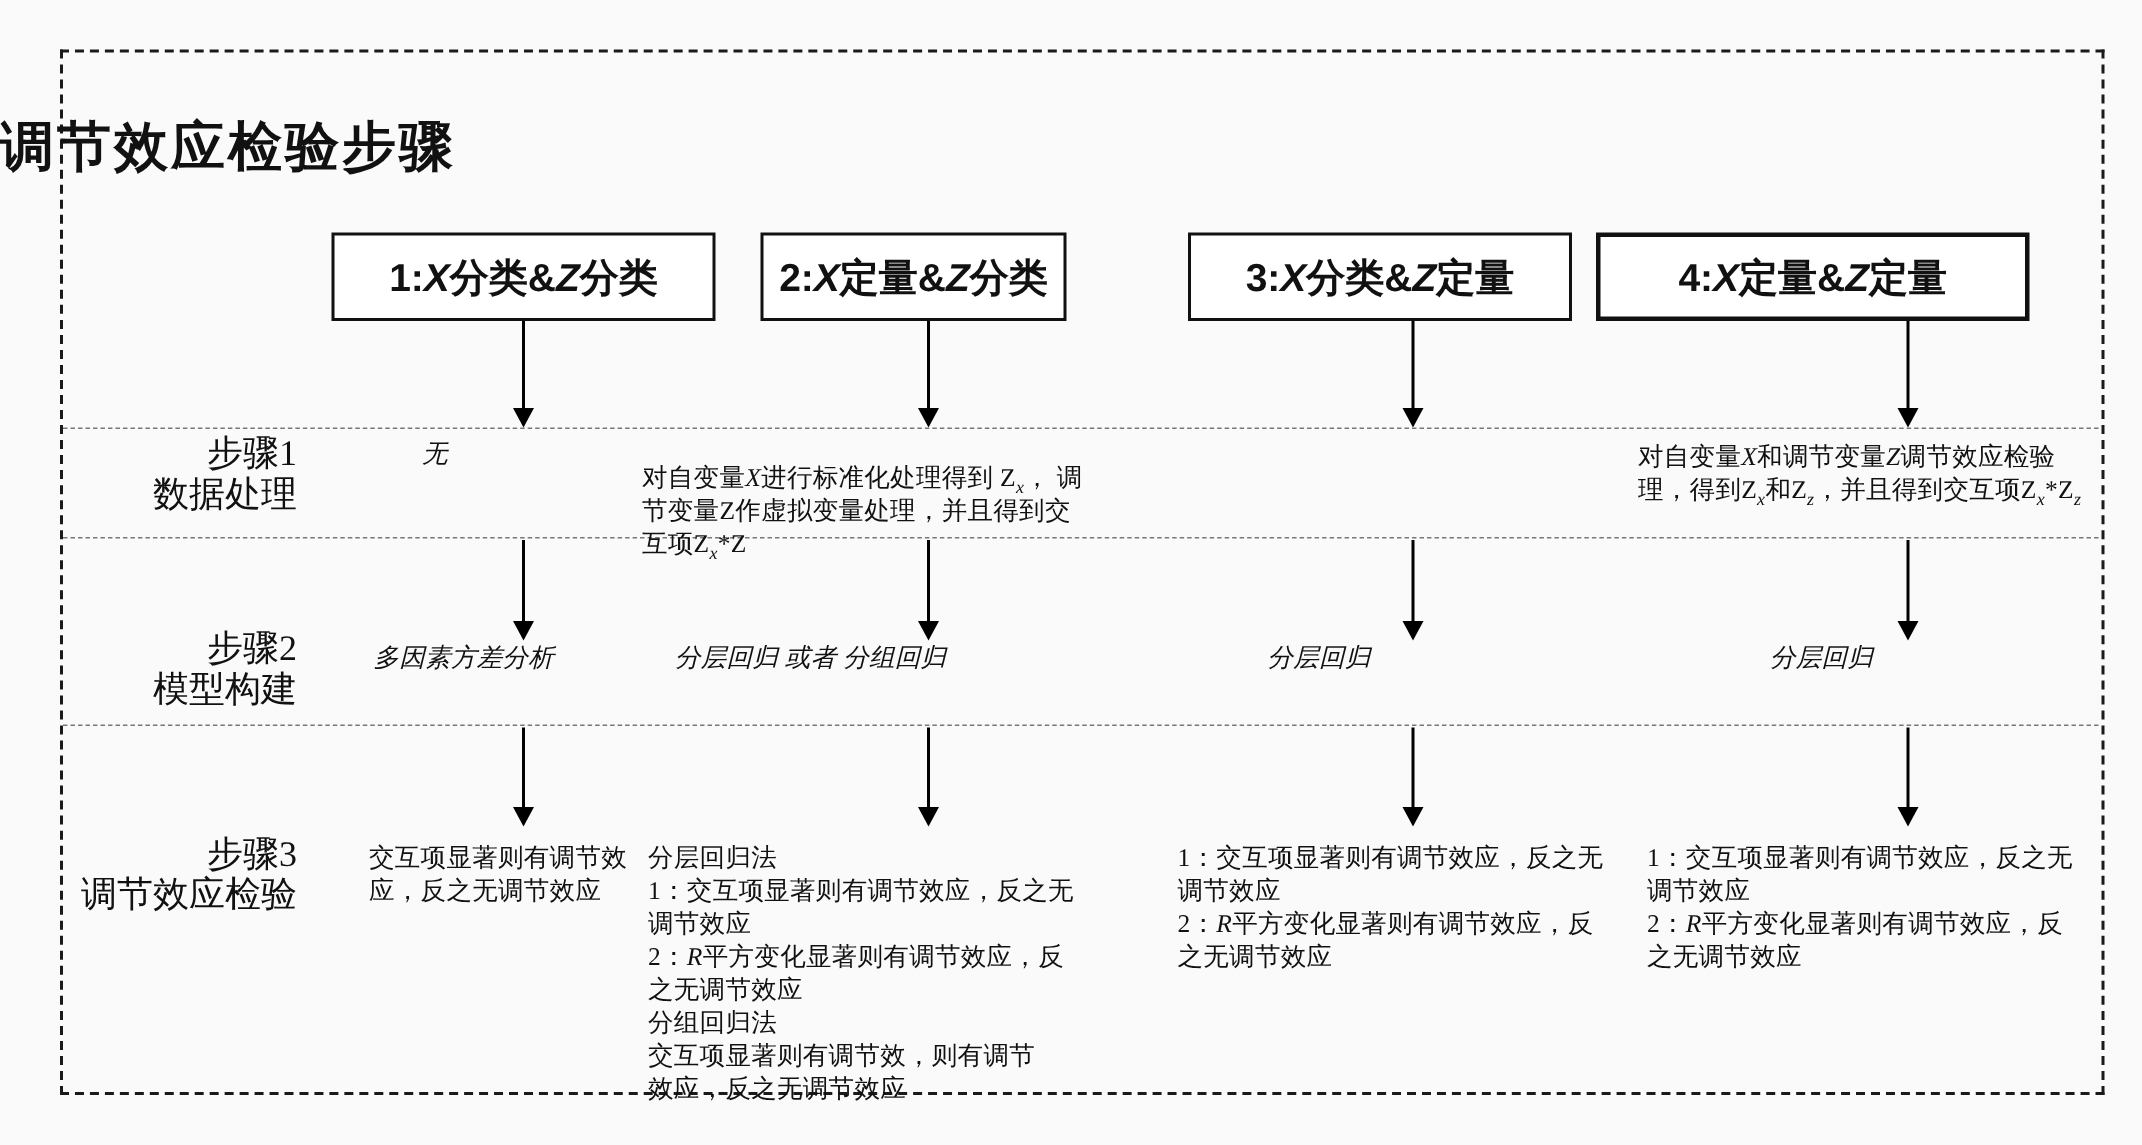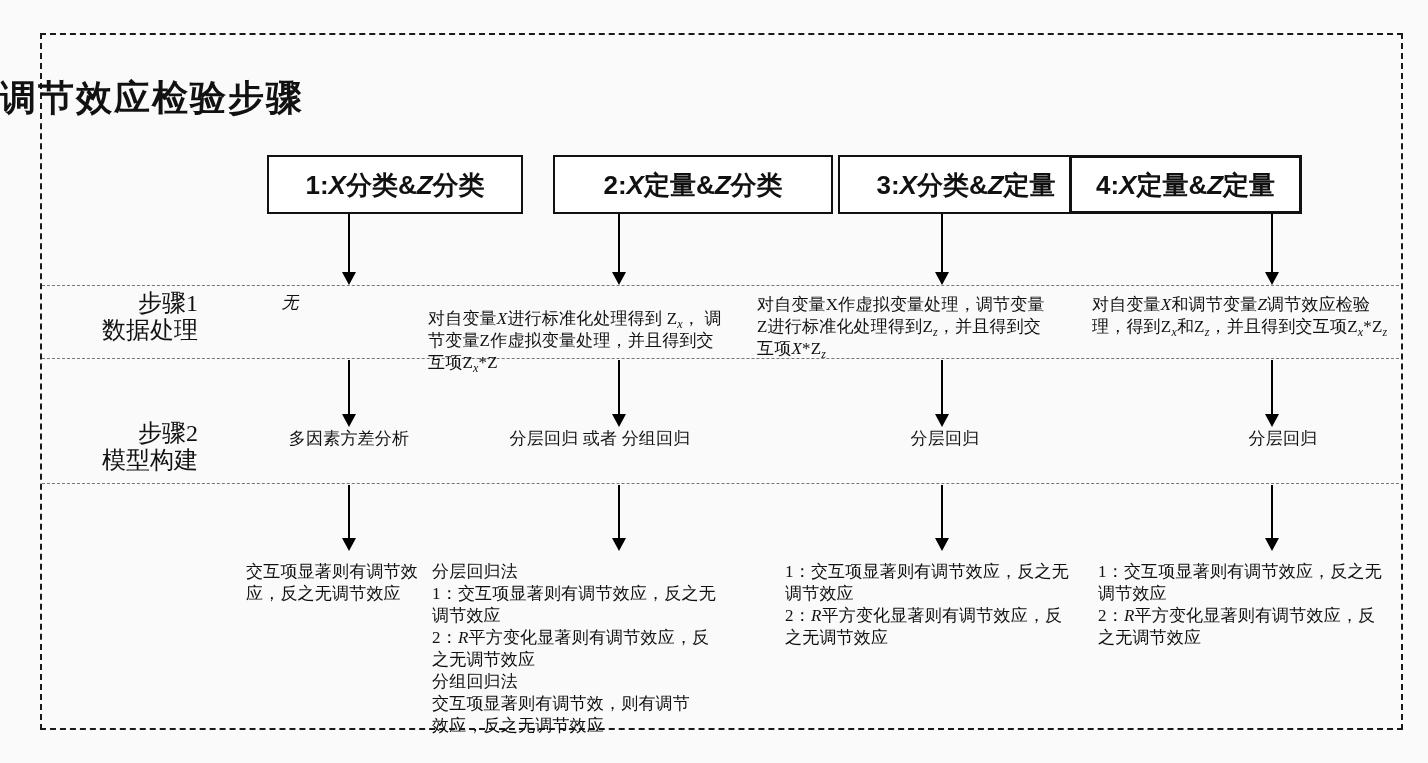--- a/index.html
+++ b/index.html
@@ -5,29 +5,29 @@
   html,body{margin:0;padding:0;background:#fafafa;}
   .canvas{position:relative;width:1428px;height:763px;background:#fafafa;overflow:hidden;
           font-family:"Liberation Serif","DejaVu Serif",serif;color:#111;}
   .obox{position:absolute;left:40px;top:33px;width:1359px;height:693px;
         border:2px dashed #1a1a1a;background:transparent;}
   .sep{position:absolute;left:42px;width:1357px;height:0;border-top:1px dashed #777;}
   .title{position:absolute;left:0;right:0;top:74px;
          font-size:36px;font-weight:bold;letter-spacing:2px;line-height:48px;}
   .hbox{position:absolute;top:155px;height:59px;box-sizing:border-box;background:#fff;
         border:2px solid #111;display:flex;align-items:center;justify-content:center;
-        font-family:"Liberation Sans","DejaVu Sans",sans-serif;font-weight:bold;font-size:26px;margin-left:46px;}
+        font-family:"Liberation Sans","DejaVu Sans",sans-serif;font-weight:bold;font-size:26px;}
   .hbox .tline{line-height:1;}
   .astem{position:absolute;width:2px;background:#000;}
   .ahead{position:absolute;width:0;height:0;border-left:7px solid transparent;
          border-right:7px solid transparent;border-top:13px solid #000;}
   .rlabel{position:absolute;left:40px;width:158px;text-align:right;
           font-size:24px;line-height:27px;}
   .cell{position:absolute;font-size:17px;line-height:22px;letter-spacing:0.2px;}
-  .cellc{position:absolute;font-size:17px;line-height:22px;text-align:center;letter-spacing:0.2px;}
+  .cellc{position:absolute;font-size:17px;line-height:22px;text-align:left;letter-spacing:0.2px;font-style:italic;}
   .tline.b{font-weight:normal;}
   .vi{font-style:italic;}
   sub.vs{font-size:12px;font-style:italic;line-height:0;}
   .noneval{font-style:italic;}
 </style>
 </head>
 <body>
 
 <div class="canvas">
 
@@ -35,27 +35,27 @@
 
   <div class="sep" style="top:285px"></div>
   <div class="sep" style="top:358px"></div>
   <div class="sep" style="top:483px"></div>
 
   <div class="title">调节效应检验步骤</div>
 
   <div class="hbox" style="left:221px;width:256px">
       <div class="tline"><span>1:</span><span class="vi">X</span><span>分类&amp;</span><span class="vi">Z</span><span>分类</span></div>
     </div>
-  <div class="hbox" style="left:507px;width:280px">
+  <div class="hbox" style="left:507px;width:204px">
       <div class="tline"><span>2:</span><span class="vi">X</span><span>定量&amp;</span><span class="vi">Z</span><span>分类</span></div>
     </div>
   <div class="hbox" style="left:792px;width:256px">
       <div class="tline"><span>3:</span><span class="vi">X</span><span>分类&amp;</span><span class="vi">Z</span><span>定量</span></div>
     </div>
-  <div class="hbox" style="left:1023px;width:233px;border-width:3px">
+  <div class="hbox" style="left:1064px;width:289px;border-width:3px">
       <div class="tline"><span>4:</span><span class="vi">X</span><span>定量&amp;</span><span class="vi">Z</span><span>定量</span></div>
     </div>
 
   <div class="astem" style="left:348px;top:214px;height:59px"></div>
   <div class="ahead" style="left:342px;top:272px"></div>
   <div class="astem" style="left:348px;top:360px;height:55px"></div>
   <div class="ahead" style="left:342px;top:414px"></div>
   <div class="astem" style="left:348px;top:485px;height:54px"></div>
   <div class="ahead" style="left:342px;top:538px"></div>
 
@@ -81,33 +81,32 @@
   <div class="ahead" style="left:1265px;top:538px"></div>
 
   <div class="rlabel" style="top:290px">
     <div>步骤1</div>
     <div>数据处理</div>
   </div>
   <div class="rlabel" style="top:420px">
     <div>步骤2</div>
     <div>模型构建</div>
   </div>
+  <div class="rlabel" style="top:557px">
+    <div>步骤3</div>
+    <div>调节效应检验</div>
+  </div>
 
   <div class="cell noneval" style="left:255px;top:292px;width:70px;text-align:center">
       <div class="tline"><span class="vi">无</span></div>
     </div>
   <div class="cell" style="left:428px;top:308px;width:300px">
       <div class="tline"><span>对自变量</span><span class="vi">X</span><span>进行标准化处理得到 Z</span><sub class="vs">x</sub><span>， 调</span></div>
       <div class="tline"><span>节变量Z作虚拟变量处理，并且得到交</span></div>
       <div class="tline"><span>互项Z</span><sub class="vs">x</sub><span>*Z</span></div>
-    </div>
-  <div class="cell" style="left:757px;top:294px;width:302px">
-      <div class="tline"><span>对自变量X作虚拟变量处理，调节变量</span></div>
-      <div class="tline"><span>Z进行标准化处理得到Z</span><sub class="vs">z</sub><span>，并且得到交</span></div>
-      <div class="tline"><span>互项</span><span class="vi">X</span><span>*Z</span><sub class="vs">z</sub></div>
     </div>
   <div class="cell" style="left:1092px;top:294px;width:316px">
       <div class="tline"><span>对自变量</span><span class="vi">X</span><span>和调节变量</span><span class="vi">Z</span><span>调节效应检验</span></div>
       <div class="tline"><span>理，得到Z</span><sub class="vs">x</sub><span>和Z</span><sub class="vs">z</sub><span>，并且得到交互项Z</span><sub class="vs">x</sub><span>*Z</span><sub class="vs">z</sub></div>
     </div>
 
   <div class="cellc" style="left:249px;top:428px;width:200px">多因素方差分析</div>
   <div class="cellc" style="left:450px;top:428px;width:300px">分层回归 或者 分组回归</div>
   <div class="cellc" style="left:845px;top:428px;width:200px">分层回归</div>
   <div class="cellc" style="left:1180px;top:428px;width:206px">分层回归</div>

